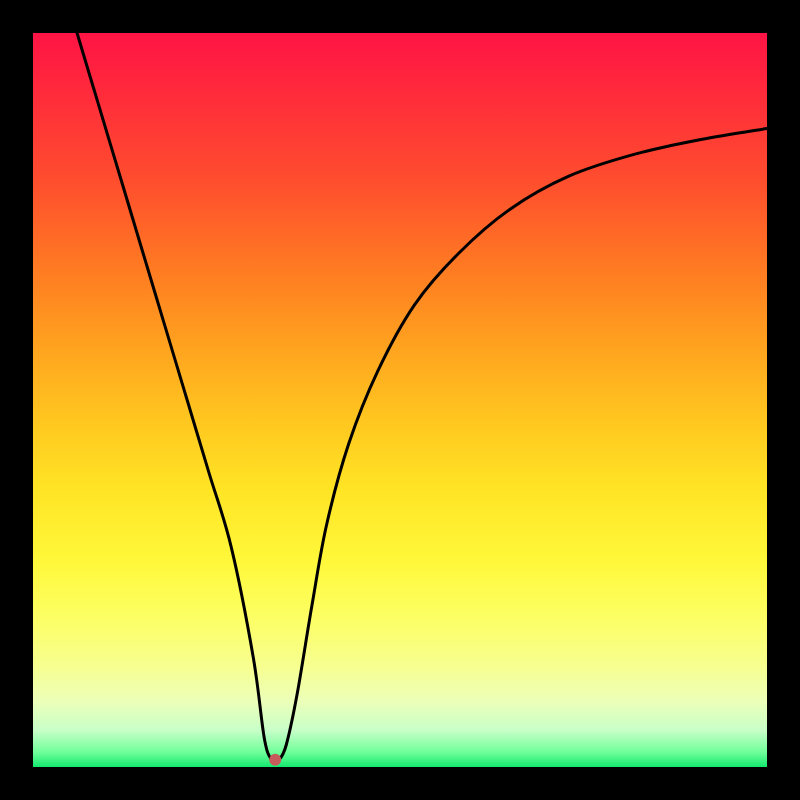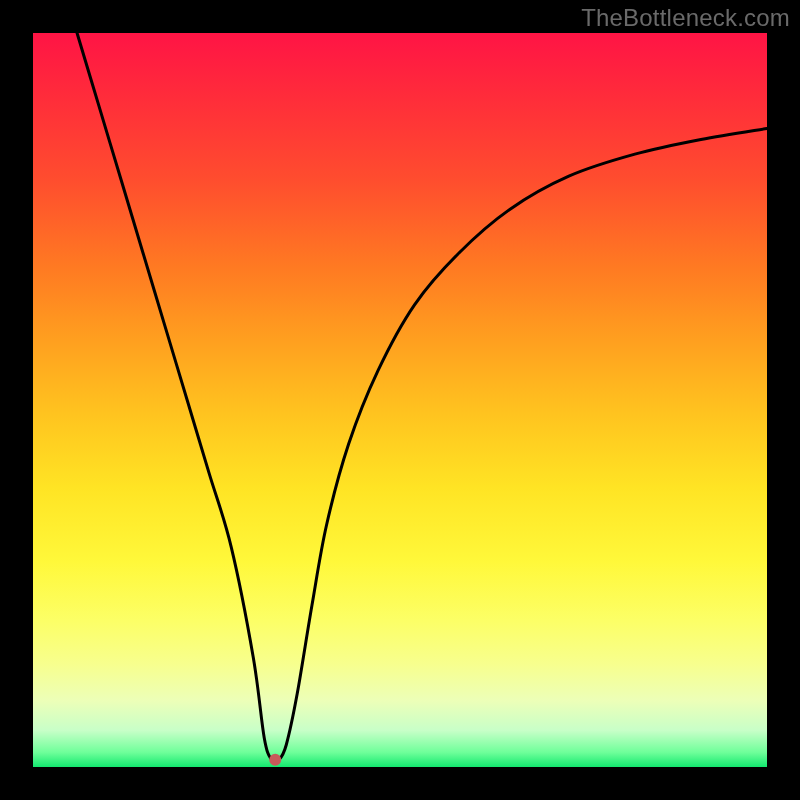--- a/index.html
+++ b/index.html
@@ -58,21 +58,20 @@
     top: 0;
     width: 734px;
     height: 734px;
     overflow: visible;
   }
 </style>
 </head>
 <body>
 
 <div class="outer">
-  <div class="watermark">TheBottleneck.com</div>
 
   <div class="plot">
     <svg class="curve" viewBox="0 0 734 734" preserveAspectRatio="none">
       <path id="curve-path" fill="none" stroke="#000" stroke-width="3" stroke-linecap="round" stroke-linejoin="round" d="M 44.04 0 C 47.71 12.233333333333329, 58.72 48.93333333333332, 66.06 73.39999999999998 C 73.4 97.86666666666663, 80.74 122.33333333333327, 88.08 146.79999999999995 C 95.42 171.26666666666662, 102.75999999999999 195.73333333333338, 110.1 220.20000000000005 C 117.44 244.6666666666667, 124.78 269.1333333333334, 132.12 293.6 C 139.46 318.06666666666666, 146.79999999999998 342.53333333333336, 154.14 367 C 161.48 391.46666666666664, 168.82 415.93333333333334, 176.16 440.4 C 183.5 464.8666666666666, 190.84 483.21666666666664, 198.18 513.8 C 205.52 544.3833333333333, 214.695 592.0933333333332, 220.2 623.9 C 225.70499999999998 655.7066666666667, 228.15166666666667 687.5133333333333, 231.21 704.64 C 234.26833333333335 721.7666666666667, 236.10333333333335 722.99, 238.55 726.66 C 240.99666666666667 730.3299999999999, 243.44333333333336 729.1066666666666, 245.89000000000001 726.66 C 248.33666666666667 724.2133333333334, 250.17166666666665 722.99, 253.23 711.98 C 256.2883333333333 700.97, 259.9583333333333 683.8433333333334, 264.24 660.6 C 268.5216666666667 637.3566666666667, 274.0266666666667 600.6566666666666, 278.92 572.52 C 283.81333333333333 544.3833333333333, 287.48333333333335 518.6933333333333, 293.6 491.78 C 299.7166666666667 464.8666666666667, 307.0566666666667 436.73, 315.62 411.04 C 324.18333333333334 385.35, 333.96999999999997 360.8833333333333, 344.97999999999996 337.64 C 355.98999999999995 314.39666666666665, 368.22333333333336 291.1533333333333, 381.68 271.58 C 395.13666666666666 252.00666666666666, 409.8166666666666 236.10333333333338, 425.71999999999997 220.20000000000005 C 441.62333333333333 204.2966666666667, 458.75 189.00499999999997, 477.1 176.15999999999997 C 495.45000000000005 163.31499999999997, 515.0233333333333 152.30499999999998, 535.8199999999999 143.13 C 556.6166666666666 133.955, 579.86 127.22666666666667, 601.88 121.11000000000001 C 623.9 114.99333333333335, 645.9200000000001 110.71166666666674, 667.94 106.43000000000006 C 689.96 102.14833333333338, 722.99 97.25499999999998, 734 95.41999999999996"></path>
       <circle id="marker-dot" r="6" fill="#c75a5a" cx="242.22" cy="726.66"></circle>
     </svg>
   </div>
 </div>
 
 </body></html>

